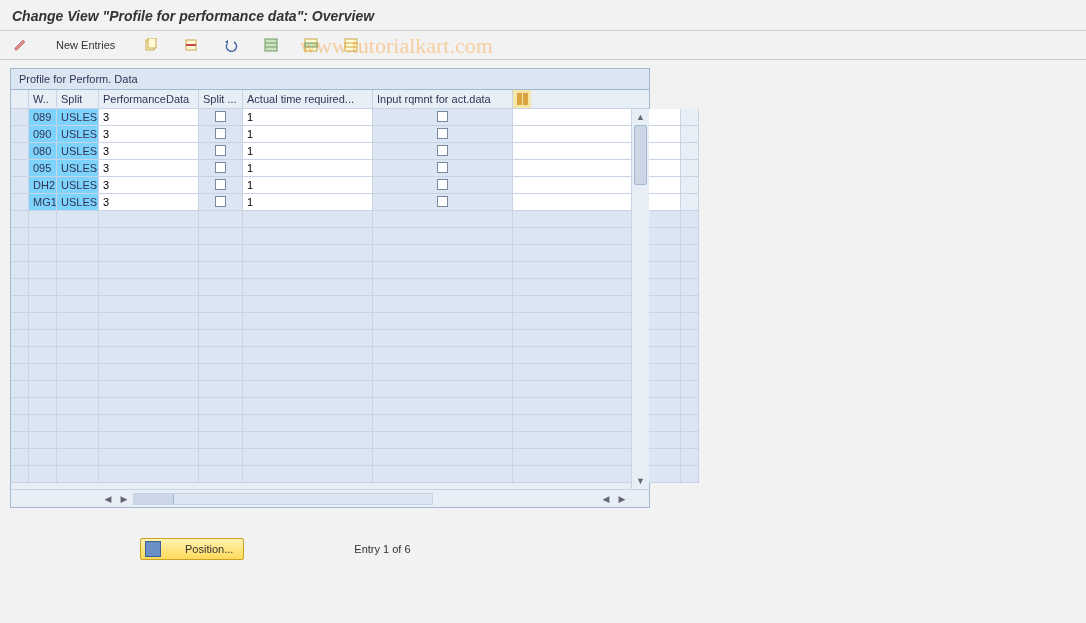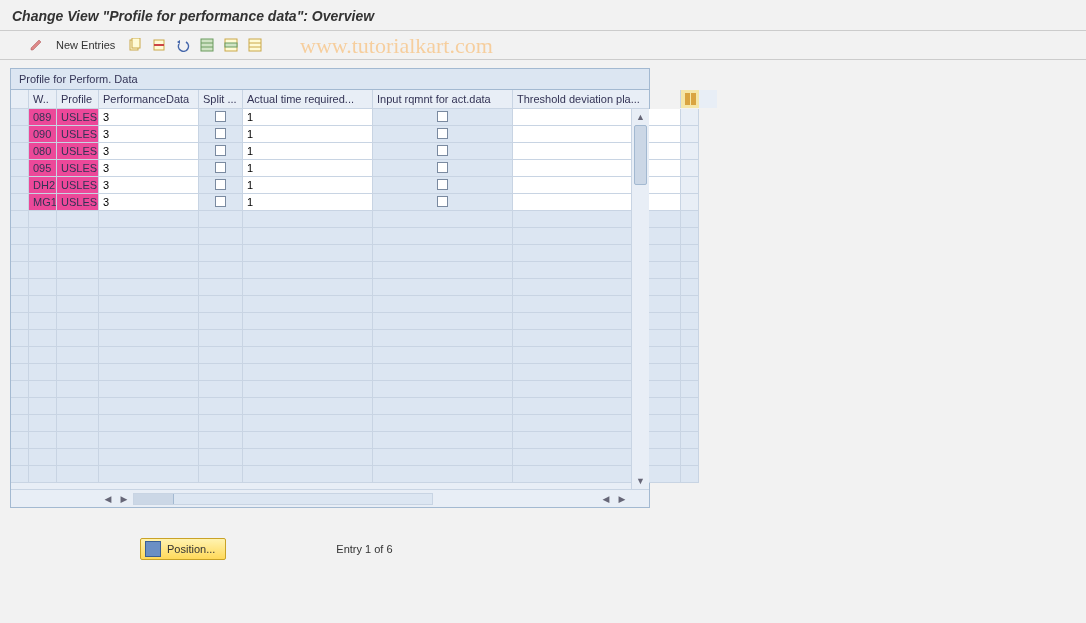--- a/index.html
+++ b/index.html
@@ -21,22 +21,22 @@
   }
   .title-text {
     font-weight: bold;
     font-style: italic;
     font-size: 14px;
     color: #333;
   }
   .toolbar {
     display: flex;
     align-items: center;
-    gap: 4px;
-    padding: 4px 26px;
+    gap: 20px;
+    padding: 4px 10px;
     background: #f2f2f2;
     border-bottom: 1px solid #ccc;
     position: relative;
   }
   .tb-btn {
     display: inline-flex;
     align-items: center;
     justify-content: center;
     width: 20px;
     height: 20px;
@@ -111,21 +111,21 @@
     line-height: 17px;
   }
   .dcell {
     border-right: 1px solid #c8d4e3;
     border-bottom: 1px solid #c8d4e3;
     padding: 0 4px;
     white-space: nowrap;
     overflow: hidden;
   }
   .rowsel { background: #dce6f2; cursor: pointer; }
-  .readonly { background: #ec4899; color: #335; }
+  .readonly { background: #7dd3fc; color: #335; }
   .editable { background: #ffffff; color: #000; }
   .checkbox { background: #dce6f2; text-align: center; }
   .empty-row .dcell { background: #dce6f2; }
   .chk {
     display:inline-block; width:11px; height:11px;
     border:1px solid #7a8aa0; background:#fff; margin-top:2px;
   }
   .scroll-track {
     position:absolute; right:0; top:0; width:18px; height:100%;
     background:#e8eef6; border-left:1px solid #c8d4e3;
@@ -160,21 +160,21 @@
   .bottom-bar {
     margin-top: 30px;
     padding-left: 130px;
     display:flex; align-items:center; gap:110px;
   }
   .position-btn {
     display:inline-flex; align-items:center;
     height:22px; padding:0 10px 0 4px;
     background: linear-gradient(#fff3b0,#ffd95a);
     border:1px solid #c9a227; border-radius:2px;
-    cursor:pointer; gap:6px;
+    cursor:pointer; gap:24px;
   }
   .pos-icon {
     width:16px; height:16px; background:#6a8fc4;
     border:1px solid #3a5f94; display:inline-block;
   }
   .entry-label { color:#333; }
   svg { display:block; }
 </style>
 </head>
 <body>
@@ -231,26 +231,25 @@
   <span class="watermark">www.tutorialkart.com</span>
 </div>
 
 <div class="content-area">
   <div class="grid-container">
     <div class="grid-title">Profile for Perform. Data</div>
 
     <div class="grid-header-row">
       <div class="hcell col-sel"></div>
       <div class="hcell col-who">W..</div>
-      <div class="hcell col-prof">Profile</div>
+      <div class="hcell col-prof">Split</div>
       <div class="hcell col-perf">PerformanceData</div>
       <div class="hcell col-split">Split ...</div>
       <div class="hcell col-actu">Actual time required...</div>
       <div class="hcell col-inp">Input rqmnt for act.data</div>
-      <div class="hcell col-thr">Threshold deviation pla...</div>
       <div class="hcell col-cfg">
         <svg width="12" height="12">
             <rect x="0" y="0" width="5" height="12" fill="#d9a441"></rect>
             <rect x="6" y="0" width="5" height="12" fill="#d9a441"></rect>
           </svg>
       </div>
       <div class="hcell col-scr"></div>
     </div>
 
     <div class="grid-body" id="grid-body">

